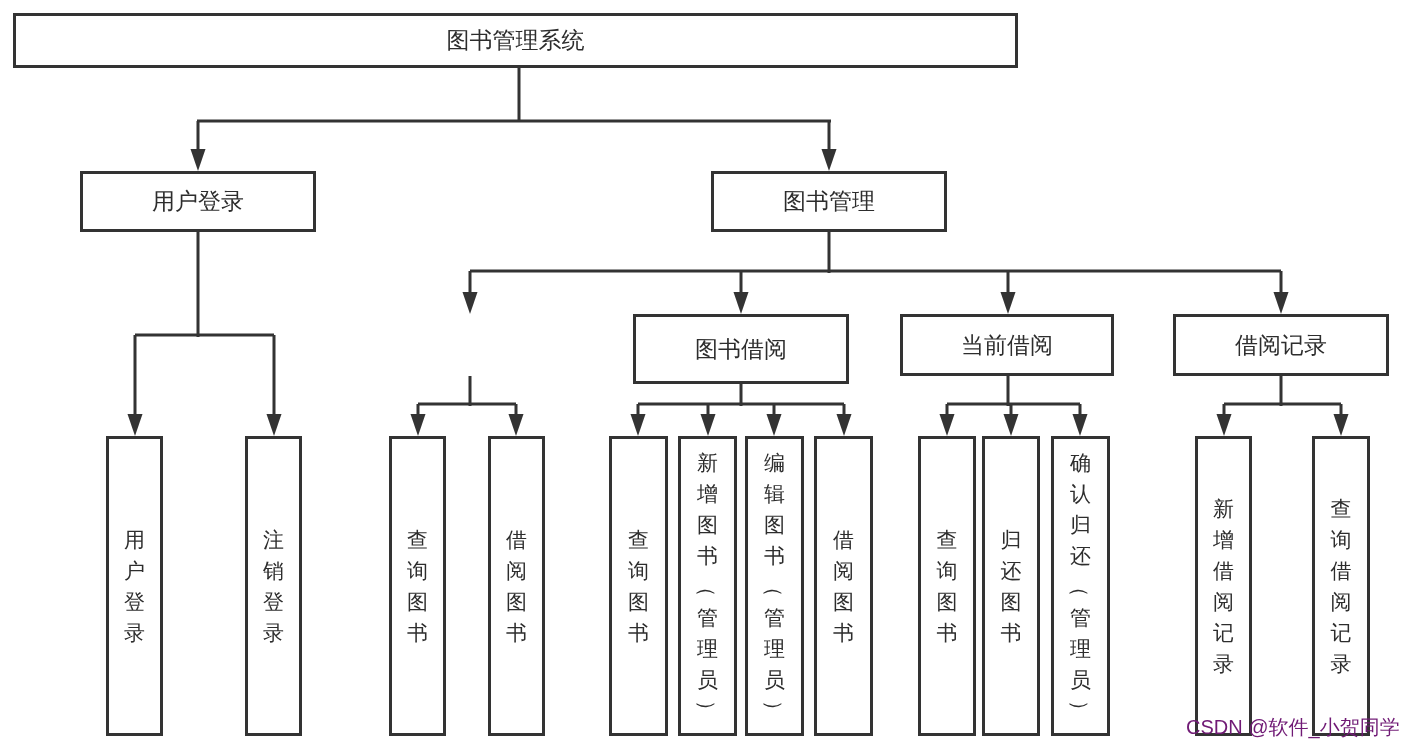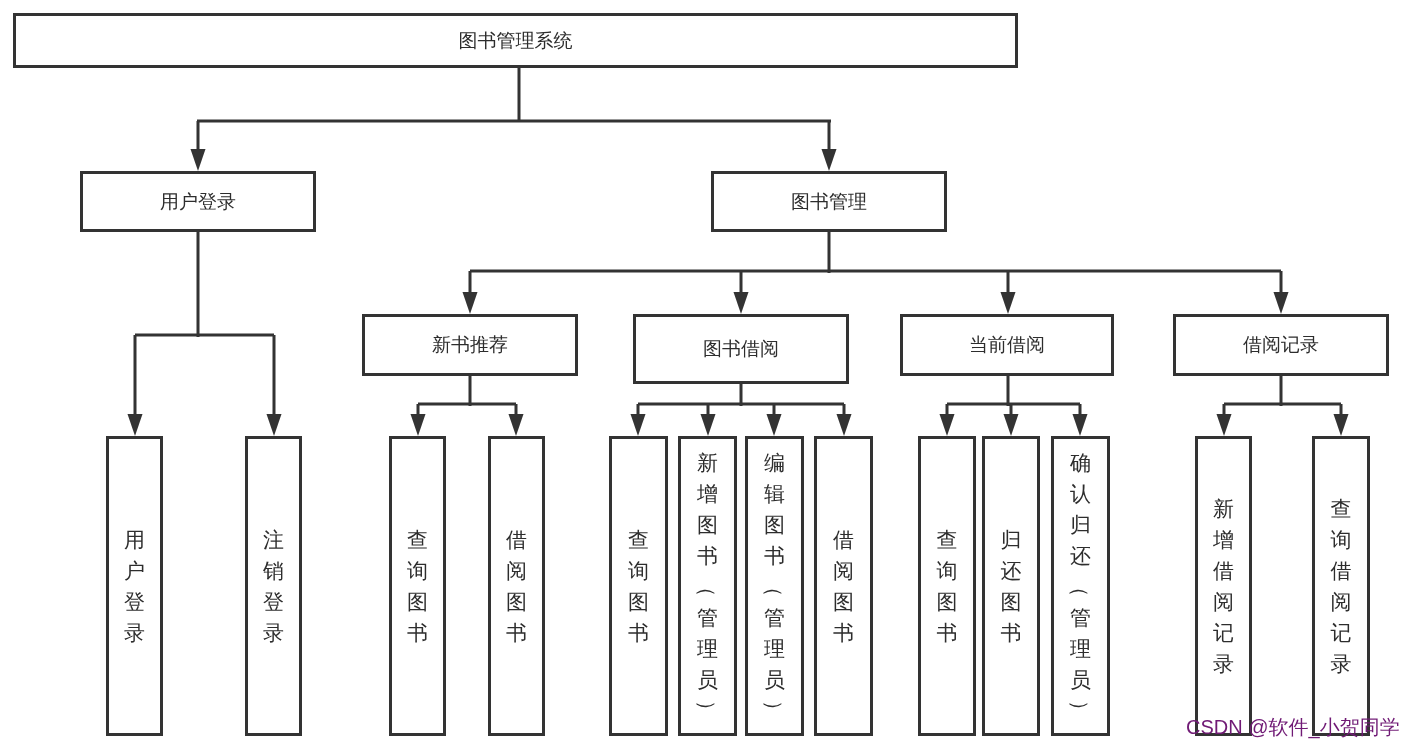--- a/index.html
+++ b/index.html
@@ -20,21 +20,21 @@
   }
   .box {
     position: absolute;
     box-sizing: border-box;
     border: 3px solid #333333;
     background: #ffffff;
     display: flex;
     align-items: center;
     justify-content: center;
   }
-  .box.h { font-size: 19px; }
+  .box.h { font-size: 23px; }
   .box.h .label { white-space: nowrap; }
   .n-root { left: 13px;  top: 13px;  width: 1005px; height: 55px; }
   .n-user-login { left: 80px;  top: 171px; width: 236px; height: 61px; }
   .n-book-mgmt  { left: 711px; top: 171px; width: 236px; height: 61px; }
   .n-nb { left: 362px;  top: 314px; width: 216px; height: 62px; }
   .n-bb { left: 633px;  top: 314px; width: 216px; height: 70px; }
   .n-cb { left: 900px;  top: 314px; width: 214px; height: 62px; }
   .n-br { left: 1173px; top: 314px; width: 216px; height: 62px; align-items: center; }
   .box.v { top: 436px; height: 300px; }
   .l-ul1 { left: 106px;  width: 57px; }
@@ -138,23 +138,20 @@
     <span class="label">图书管理系统</span>
   </div>
 
   <div class="box h n-user-login">
     <span class="label">用户登录</span>
   </div>
   <div class="box h n-book-mgmt">
     <span class="label">图书管理</span>
   </div>
 
-  <div class="box h n-nb">
-    <span class="label">新书推荐</span>
-  </div>
   <div class="box h n-bb">
     <span class="label">图书借阅</span>
   </div>
   <div class="box h n-cb">
     <span class="label">当前借阅</span>
   </div>
   <div class="box h n-br">
     <span class="label">借阅记录</span>
   </div>
 

